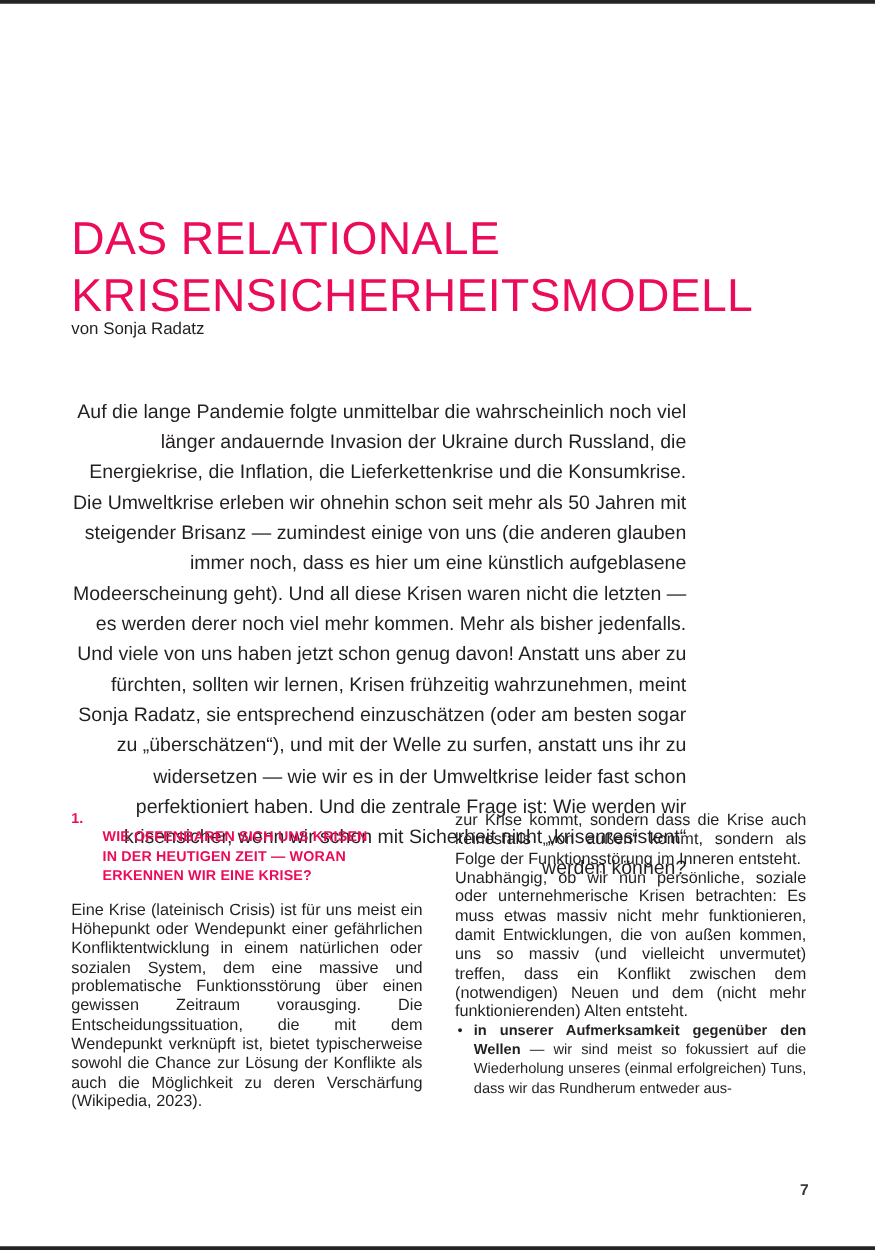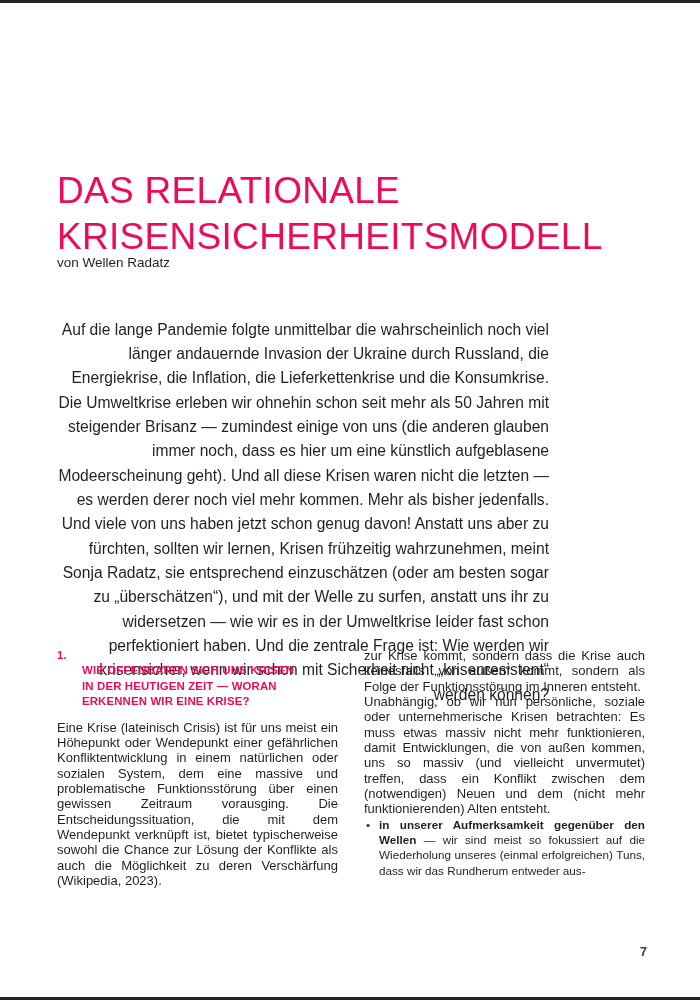--- a/index.html
+++ b/index.html
@@ -147,21 +147,21 @@
 <body>
 
 <div class="edge-rule top"></div>
 <div class="edge-rule bottom"></div>
 
 <div class="page">
 
   <h1 class="title">DAS RELATIONALE
 KRISENSICHERHEITSMODELL</h1>
 
-  <div class="byline">von Wellen Radatz</div>
+  <div class="byline">von Sonja Radatz</div>
 
   <p class="lead">Auf die lange Pandemie folgte unmittelbar die wahrscheinlich noch viel länger andauernde Invasion der Ukraine durch Russland, die Energiekrise, die Inflation, die Lieferkettenkrise und die Konsumkrise. Die Umweltkrise erleben wir ohnehin schon seit mehr als 50 Jahren mit steigender Brisanz — zumindest einige von uns (die anderen glauben immer noch, dass es hier um eine künstlich aufgeblasene Modeerscheinung geht). Und all diese Krisen waren nicht die letzten — es werden derer noch viel mehr kommen. Mehr als bisher jedenfalls. Und viele von uns haben jetzt schon genug davon! Anstatt uns aber zu fürchten, sollten wir lernen, Krisen frühzeitig wahrzunehmen, meint Sonja Radatz, sie entsprechend einzuschätzen (oder am besten sogar zu „überschätzen“), und mit der Welle zu surfen, anstatt uns ihr zu widersetzen — wie wir es in der Umweltkrise leider fast schon perfektioniert haben. Und die zentrale Frage ist: Wie werden wir krisensicher, wenn wir schon mit Sicherheit nicht „krisenresistent“ werden können?</p>
 
   <div class="columns">
 
     <div class="col col-left">
 
       <div class="section-head">
         <span class="num">1.</span><span>WIE OFFENBAREN SICH UNS KRISEN
 IN DER HEUTIGEN ZEIT — WORAN

